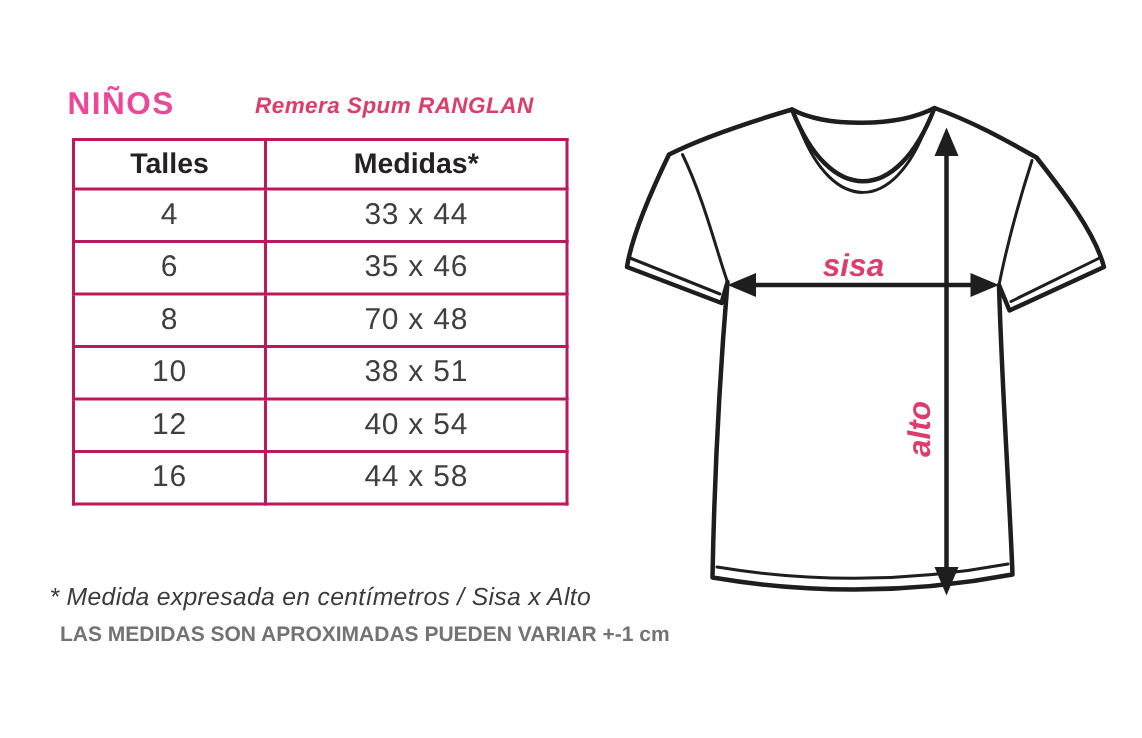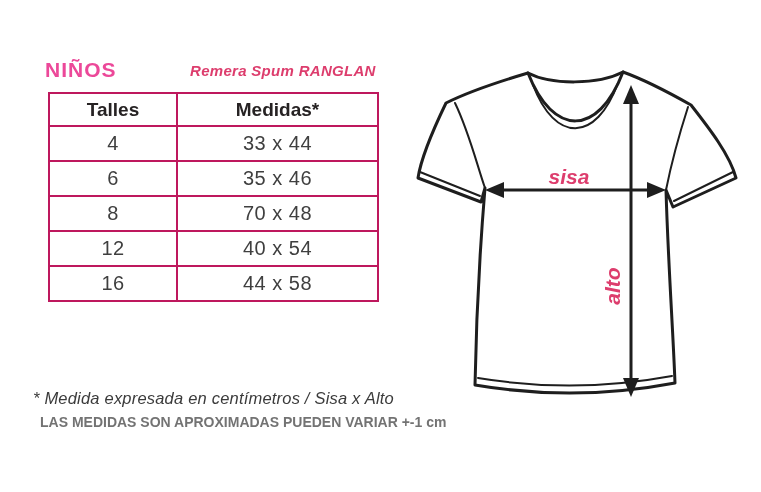--- a/index.html
+++ b/index.html
@@ -6,21 +6,21 @@
   body{
     width:761px;height:492px;position:relative;background:#ffffff;
     font-family:"Liberation Sans", sans-serif;color:#1e1e1e;overflow:hidden;
   }
   .category-title{
     position:absolute;left:45px;top:58px;
     font-size:21px;font-weight:800;letter-spacing:1px;color:#ec4899;
   }
   .product-name{
     position:absolute;left:170px;top:62px;
-    font-size:15px;font-weight:700;font-style:italic;color:#dd3d6d;letter-spacing:.3px;margin-left:20px;
+    font-size:15px;font-weight:700;font-style:italic;color:#dd3d6d;letter-spacing:.3px;
   }
   table.size-table{
     position:absolute;left:48px;top:92px;
     border-collapse:collapse;table-layout:fixed;
   }
   .size-table th,.size-table td{
     border:2px solid #be185d;text-align:center;padding:0;
   }
   .size-table th{
     width:126px;height:31px;font-size:19px;font-weight:800;color:#262223;
@@ -61,20 +61,24 @@
       <td>4</td>
       <td>33 x 44</td>
     </tr>
     <tr>
       <td>6</td>
       <td>35 x 46</td>
     </tr>
     <tr>
       <td>8</td>
       <td>70 x 48</td>
+    </tr>
+    <tr>
+      <td>10</td>
+      <td>38 x 51</td>
     </tr>
     <tr>
       <td>12</td>
       <td>40 x 54</td>
     </tr>
     <tr>
       <td>16</td>
       <td>44 x 58</td>
     </tr>
   </tbody>

